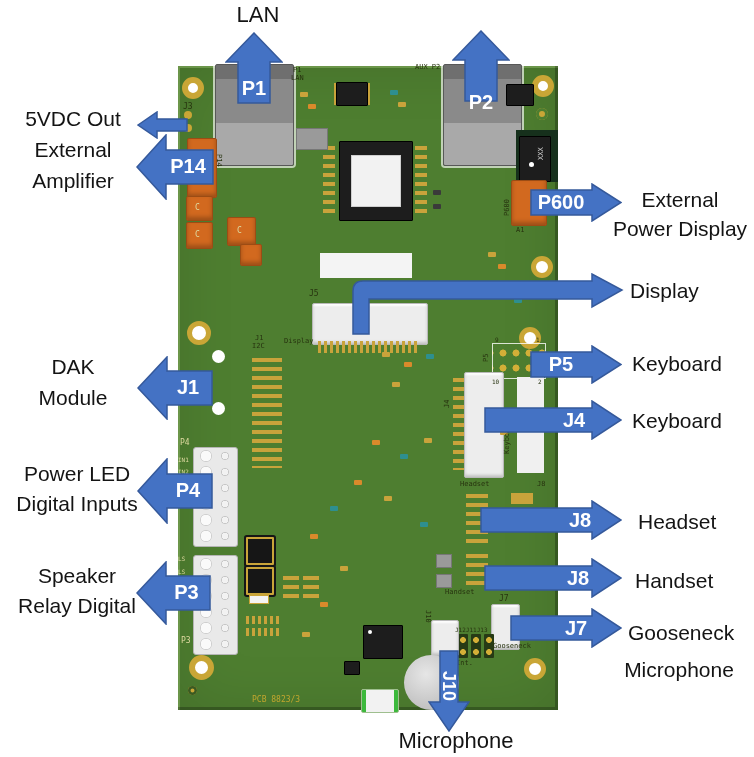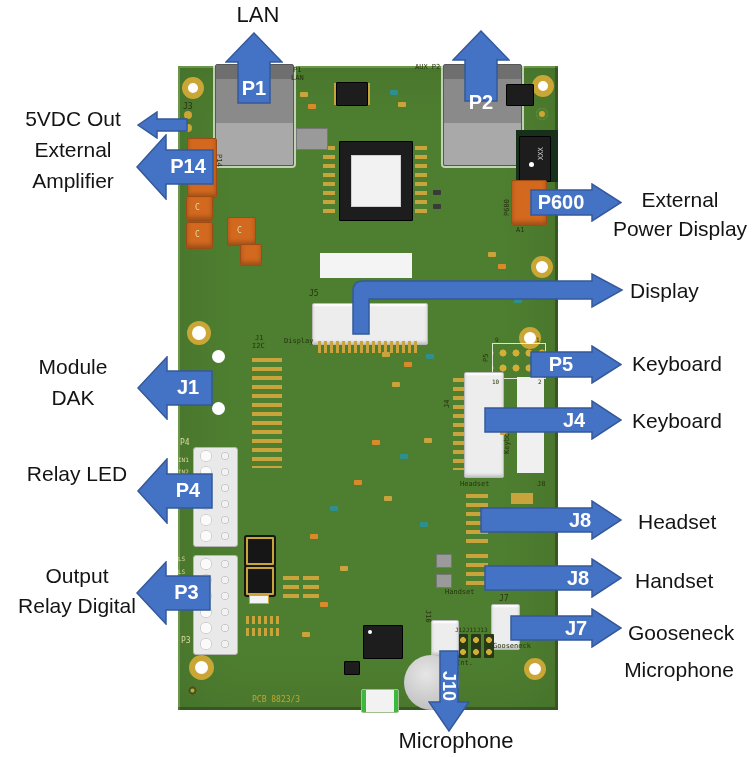--- a/index.html
+++ b/index.html
@@ -334,35 +334,36 @@
   </div>
 
   <div class="lbl c" style="left:606px;top:185px;width:148px;line-height:29px;">
     <div>External</div>
     <div>Power Display</div>
   </div>
 
   <div class="lbl" style="left:630px;top:276px;">Display</div>
 
   <div class="lbl c" style="left:12px;top:351px;width:122px;line-height:31px;">
+    <div>DAK</div>
     <div>Module</div>
-    <div>DAK</div>
   </div>
 
   <div class="lbl" style="left:632px;top:349px;">Keyboard</div>
   <div class="lbl" style="left:632px;top:406px;">Keyboard</div>
 
   <div class="lbl c" style="left:0;top:459px;width:154px;line-height:30px;">
-    <div>Relay LED</div>
+    <div>Power LED</div>
+    <div>Digital Inputs</div>
   </div>
 
   <div class="lbl" style="left:638px;top:507px;">Headset</div>
 
   <div class="lbl c" style="left:0;top:561px;width:154px;line-height:30px;">
-    <div>Output</div>
+    <div>Speaker</div>
     <div>Relay Digital</div>
   </div>
 
   <div class="lbl" style="left:635px;top:566px;">Handset</div>
   <div class="lbl" style="left:628px;top:618px;">Gooseneck</div>
 
   <div class="lbl c" style="left:604px;top:655px;width:150px;line-height:29px;">
     <div>Microphone</div>
   </div>
 

